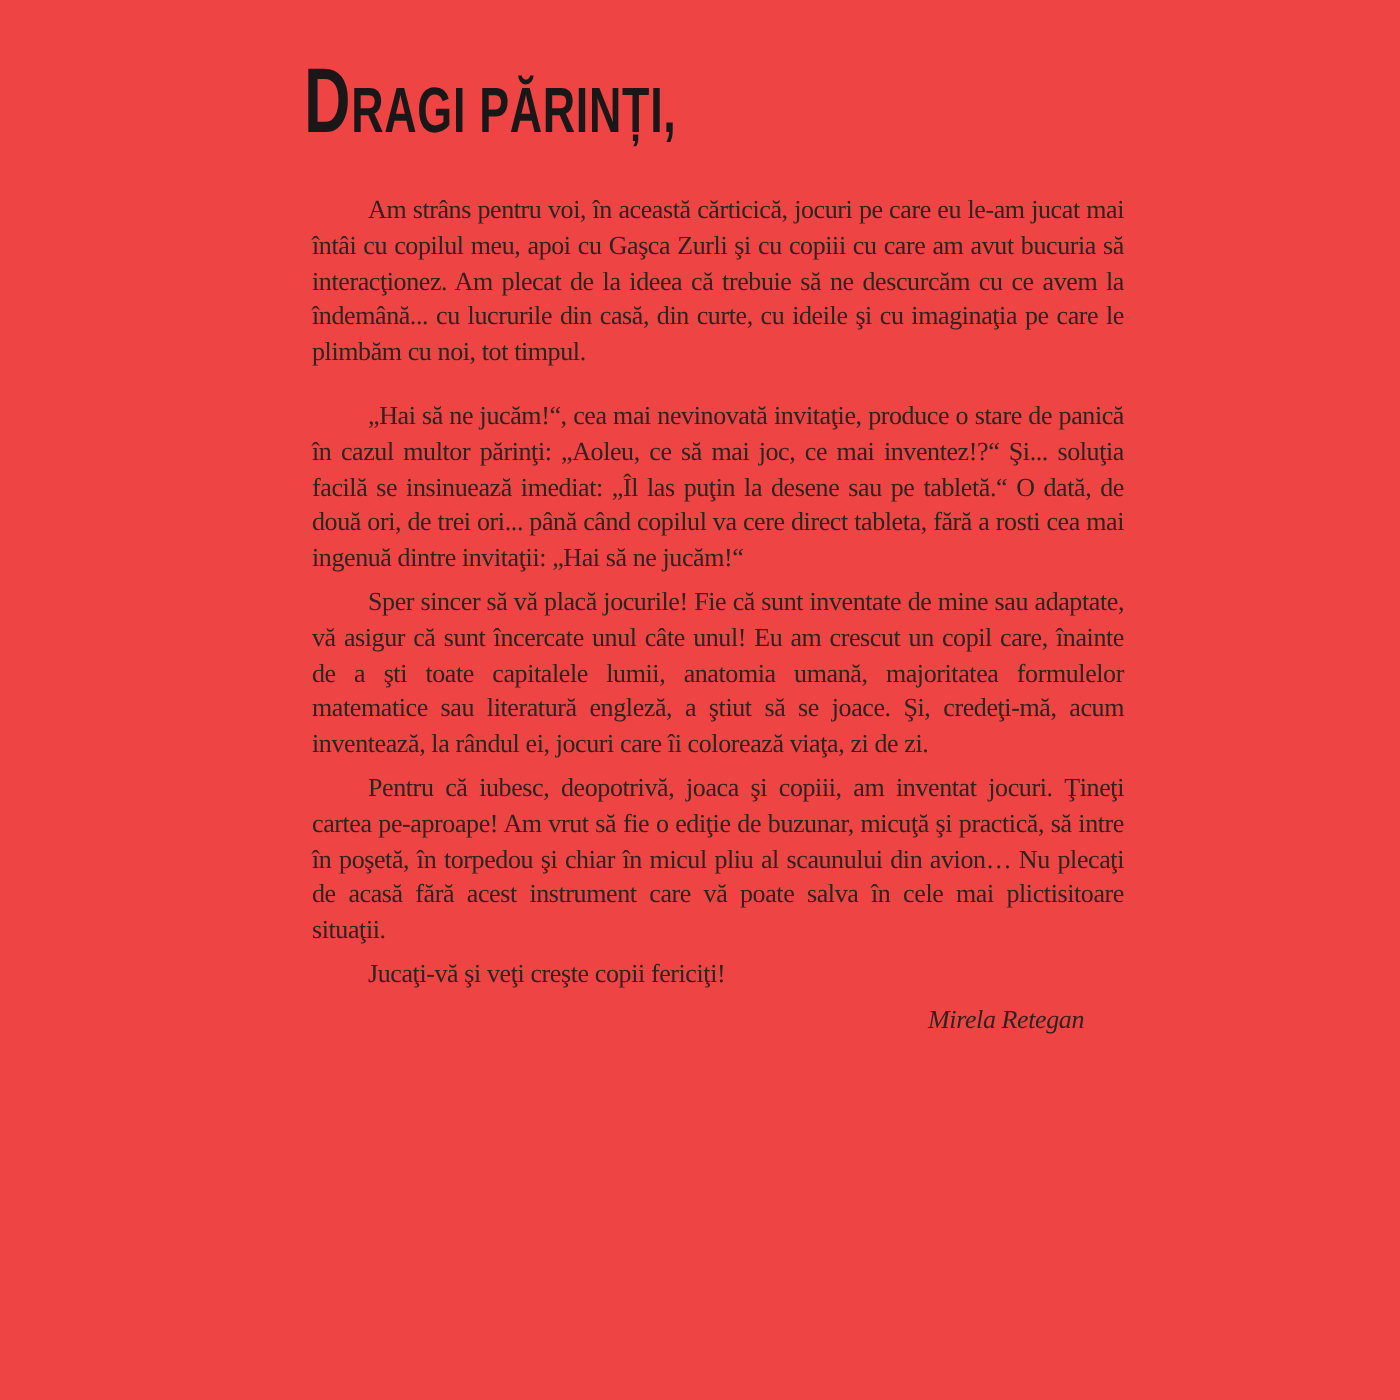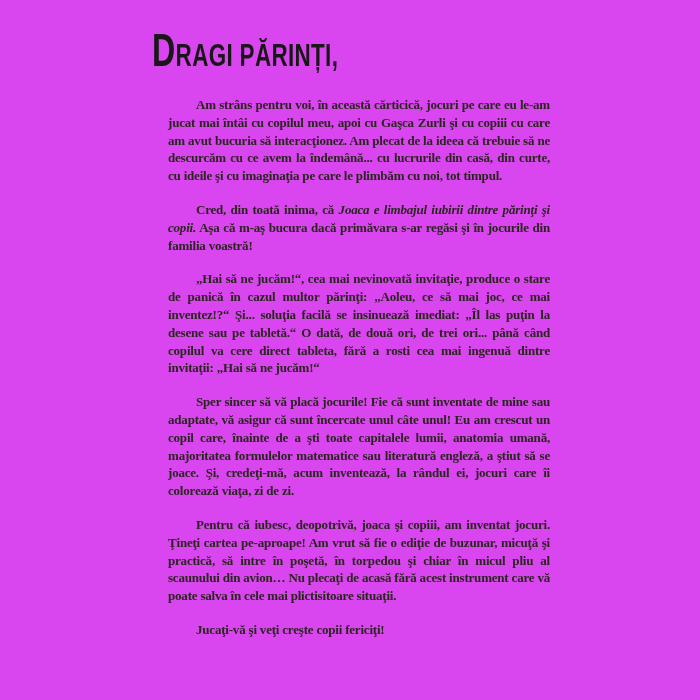--- a/index.html
+++ b/index.html
@@ -1,20 +1,20 @@
 <!DOCTYPE html>
 <html><head>
 <meta charset="utf-8">
 <style>
   html, body { margin: 0; padding: 0; background: #ffffff; }
   .page {
     position: relative;
     width: 700px;
     height: 700px;
-    background: #d946ef;
+    background: #ef4444;
     overflow: hidden;
     font-family: "Liberation Serif", serif;
     color: #2b2520;
   }
   .content {
     position: absolute;
     left: 152px;
     top: 30px;
     width: 414px;
   }
@@ -26,27 +26,26 @@
     color: #1a1718;
     transform: scaleX(0.70);
     transform-origin: left bottom;
     letter-spacing: 0.5px;
     line-height: 40px;
     height: 44px;
   }
   .title .initial { font-size: 46px; }
   .title .rest   { font-size: 32px; }
   .body-text p {
-    margin: 16px;
+    margin: 4px;
     font-size: 13px;
     line-height: 17.8px;
     letter-spacing: -0.2px;
     text-align: justify;
     text-indent: 28px;
-    font-weight: bold;
   }
   .gap-before { margin-top: 14px !important; }
   .italic { font-style: italic; }
   p.closing {
     margin-top: 5px !important;
     text-indent: 0;
     text-align: left;
   }
   p.signature {
     margin-top: 5px !important;
@@ -61,28 +60,28 @@
 
 <div class="page">
   <div class="content">
 
     <h1 class="title"><span class="initial">D</span><span class="rest">RAGI PĂRINȚI,</span></h1>
 
     <div class="body-text">
 
       <p>Am strâns pentru voi, în această cărticică, jocuri pe care eu le-am jucat mai întâi cu copilul meu, apoi cu Gaşca Zurli şi cu copiii cu care am avut bucuria să interacţionez. Am plecat de la ideea că trebuie să ne descurcăm cu ce avem la îndemână... cu lucrurile din casă, din curte, cu ideile şi cu imaginaţia pe care le plimbăm cu noi, tot timpul.</p>
 
-      <p><span>Cred, din toată inima, că </span><span class="italic">Joaca e limbajul iubirii dintre părinţi şi copii.</span><span> Aşa că m-aş bucura dacă primăvara s-ar regăsi şi în jocurile din familia voastră!</span></p>
 
 
       <p class="gap-before">„Hai să ne jucăm!“, cea mai nevinovată invitaţie, produce o stare de panică în cazul multor părinţi: „Aoleu, ce să mai joc, ce mai inventez!?“ Şi... soluţia facilă se insinuează imediat: „Îl las puţin la desene sau pe tabletă.“ O dată, de două ori, de trei ori... până când copilul va cere direct tableta, fără a rosti cea mai ingenuă dintre invitaţii: „Hai să ne jucăm!“</p>
 
       <p>Sper sincer să vă placă jocurile! Fie că sunt inventate de mine sau adaptate, vă asigur că sunt încercate unul câte unul! Eu am crescut un copil care, înainte de a şti toate capitalele lumii, anatomia umană, majoritatea formulelor matematice sau literatură engleză, a ştiut să se joace. Şi, credeţi-mă, acum inventează, la rândul ei, jocuri care îi colorează viaţa, zi de zi.</p>
 
       <p>Pentru că iubesc, deopotrivă, joaca şi copiii, am inventat jocuri. Ţineţi cartea pe-aproape! Am vrut să fie o ediţie de buzunar, micuţă şi practică, să intre în poşetă, în torpedou şi chiar în micul pliu al scaunului din avion… Nu plecaţi de acasă fără acest instrument care vă poate salva în cele mai plictisitoare situaţii.</p>
 
       <p>Jucaţi-vă şi veţi creşte copii fericiţi!</p>
 
 
+      <p class="signature">Mirela Retegan</p>
 
     </div>
   </div>
 </div>
 
 </body></html>

